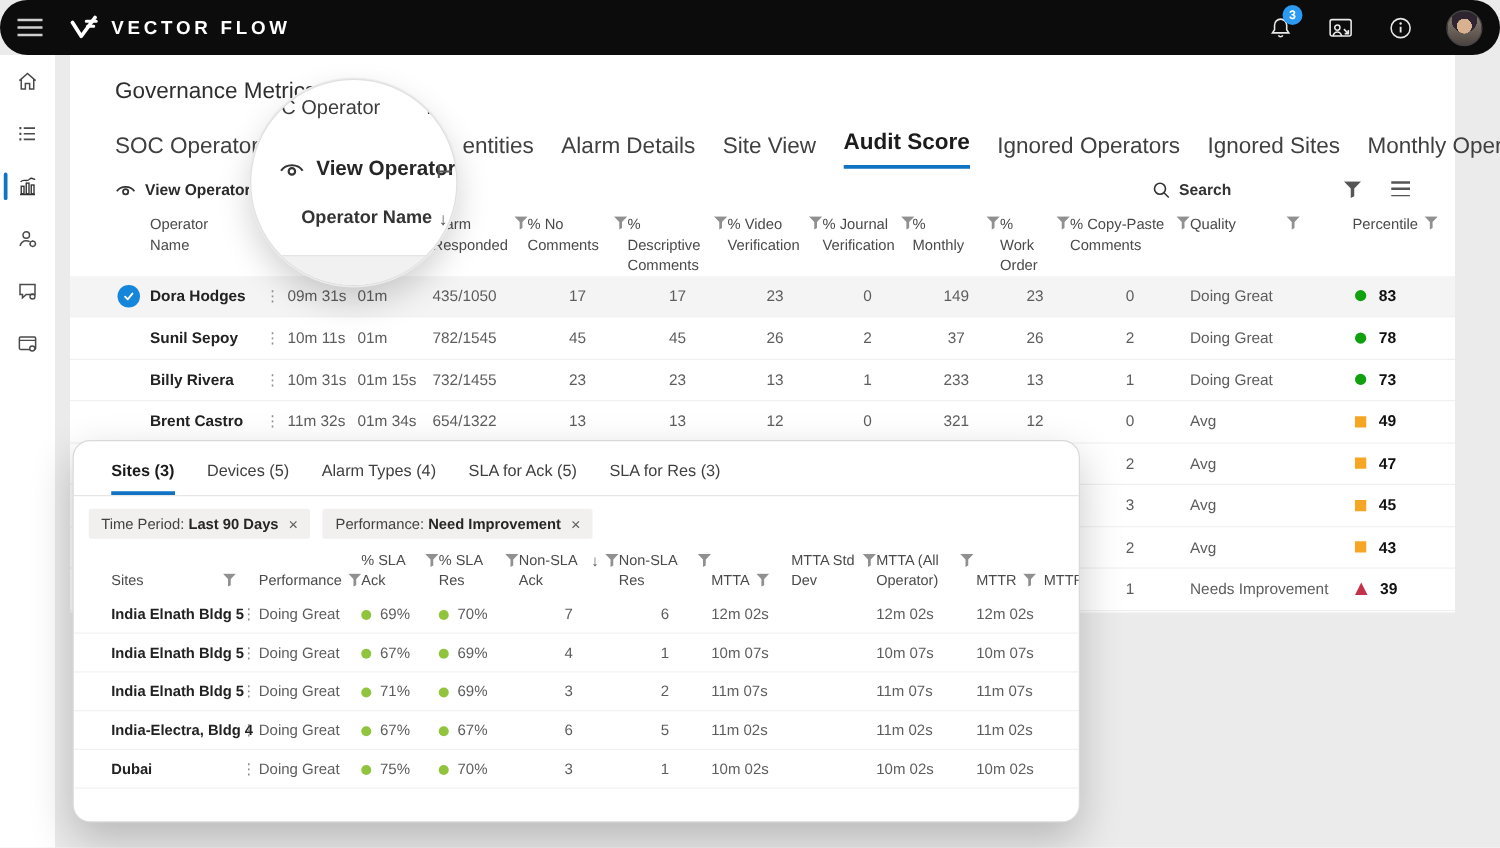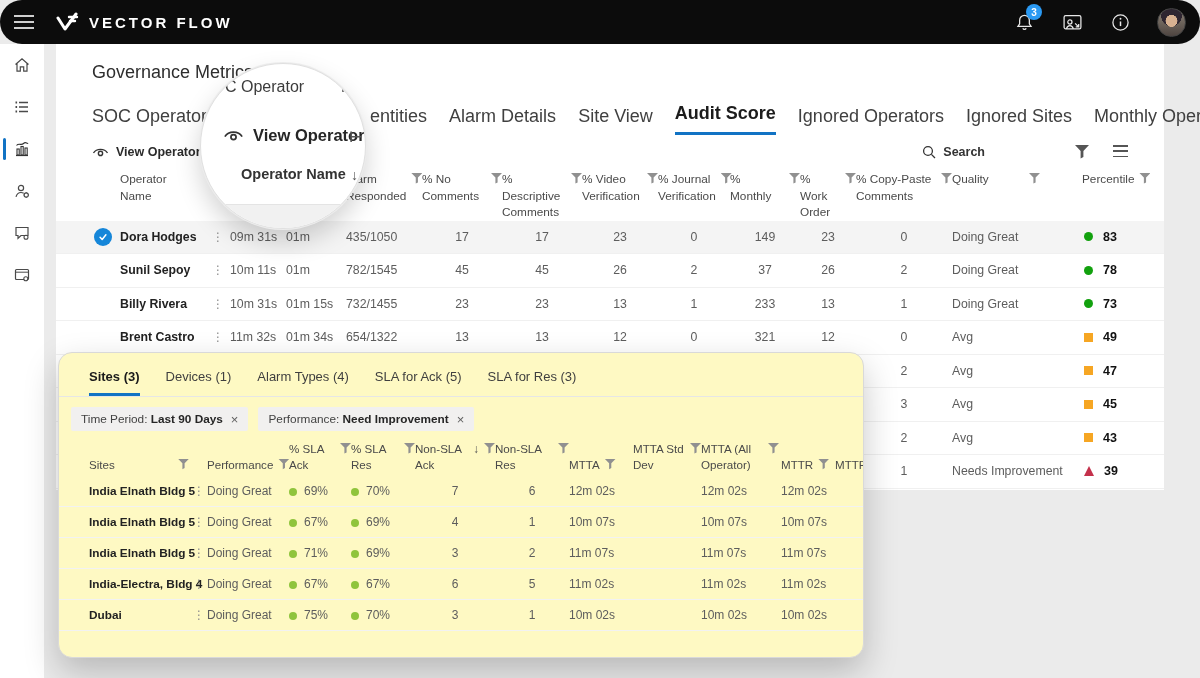--- a/index.html
+++ b/index.html
@@ -81,21 +81,21 @@
   .lens-tab { position:absolute; left:24px; top:14px; font-size:16px; color:#3c3c3c; white-space:nowrap;}
   .lens-tab2 { position:absolute; left:140px; top:14px; font-size:16px; color:#3c3c3c;}
   .lens-vo { position:absolute; left:22px; top:62px; display:flex; align-items:center; gap:9px;
     font-size:16.5px; font-weight:700; color:#262626; white-space:nowrap;}
   .lens-part { position:absolute; left:148px; top:64px; color:#555; font-size:15px; font-weight:600;}
   .lens-col { position:absolute; left:40px; top:102px; font-size:14.5px; font-weight:700; color:#333; white-space:nowrap;}
   .lens-sort { position:absolute; left:150px; top:103px; font-size:14px; color:#555;}
   .lens-band { position:absolute; left:0; bottom:0; width:100%; height:24px; background:#f1f1f1; border-top:1px solid #e4e4e4;}
 
   
-  .panel { position:absolute; left:58px; top:352px; width:806px; height:306px; background:#fef9c3;
+  .panel { position:absolute; left:58px; top:352px; width:806px; height:306px; background:#ffffff;
     border:1px solid #d9d9d9; border-radius:14px; z-index:30; overflow:hidden;
     box-shadow:0 14px 34px rgba(0,0,0,.22); }
   .ptabs { display:flex; gap:26px; padding:16px 0 0 30px; font-size:13px; color:#3f3f3f;}
   .ptab { padding-bottom:9px; cursor:pointer; }
   .ptab.active { font-weight:700; color:#1a1a1a; border-bottom:3px solid var(--accent);}
   .pdivider { height:1px; background:#e6e6e6; }
   .export { display:flex; align-items:center; gap:8px; margin:12px 0 0 30px; font-size:12.5px; font-weight:700; color:#2c2c2c; cursor:pointer;}
   .chips { display:flex; gap:10px; margin:10px 0 0 12px; }
   .chip { background:#f1f0ef; border-radius:2px; display:flex; align-items:center; gap:8px;
     padding:5px 10px; font-size:11.8px; color:#424242; }
@@ -469,21 +469,21 @@
   </span>
   <span class="lens-part">⊢</span>
   <span class="lens-col">Operator Name</span>
   <span class="lens-sort">↓</span>
   <span class="lens-band"></span>
 </div>
 
 <div class="panel">
   <div class="ptabs">
     <span class="ptab active">Sites (3)</span>
-    <span class="ptab">Devices (1)</span>
+    <span class="ptab">Devices (5)</span>
     <span class="ptab">Alarm Types (4)</span>
     <span class="ptab">SLA for Ack (5)</span>
     <span class="ptab">SLA for Res (3)</span>
   </div>
   <div class="pdivider"></div>
 
 
   <div class="chips">
     <span class="chip">
       <span><span>Time Period:</span> <b>Last 90 Days</b></span>

